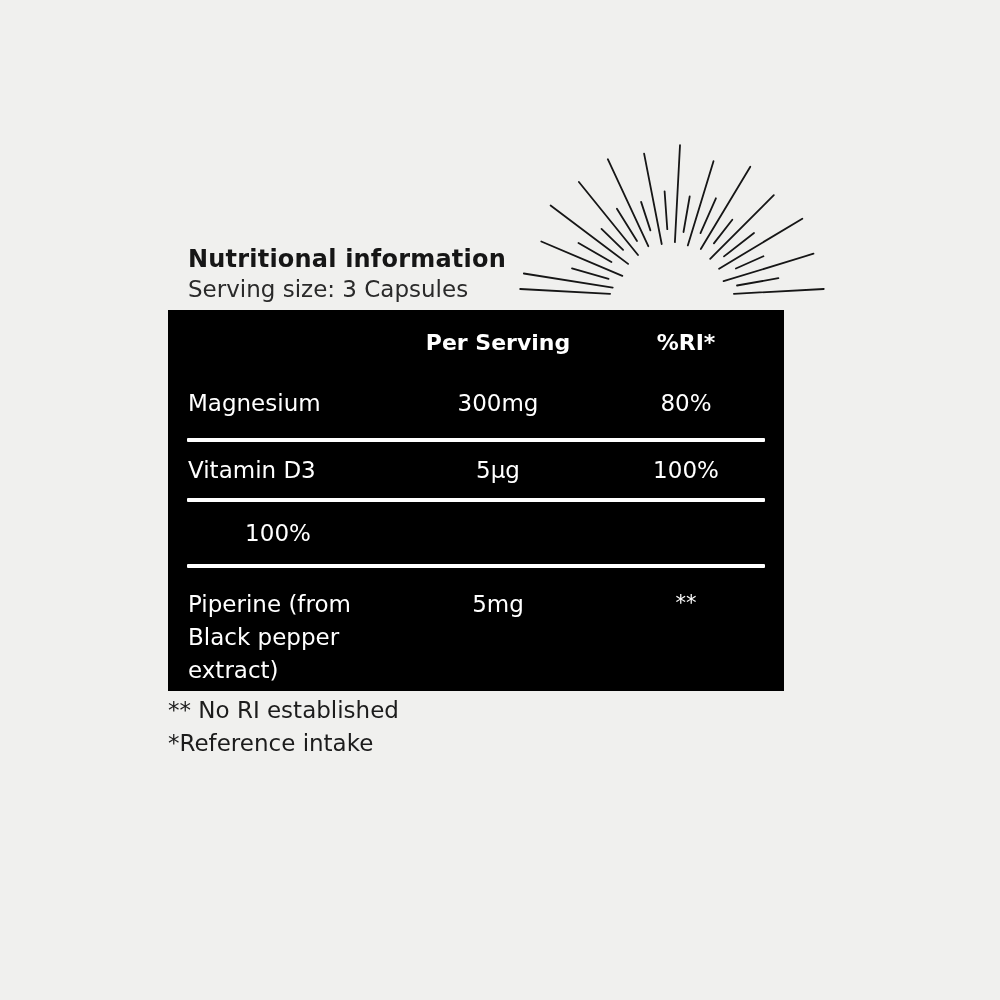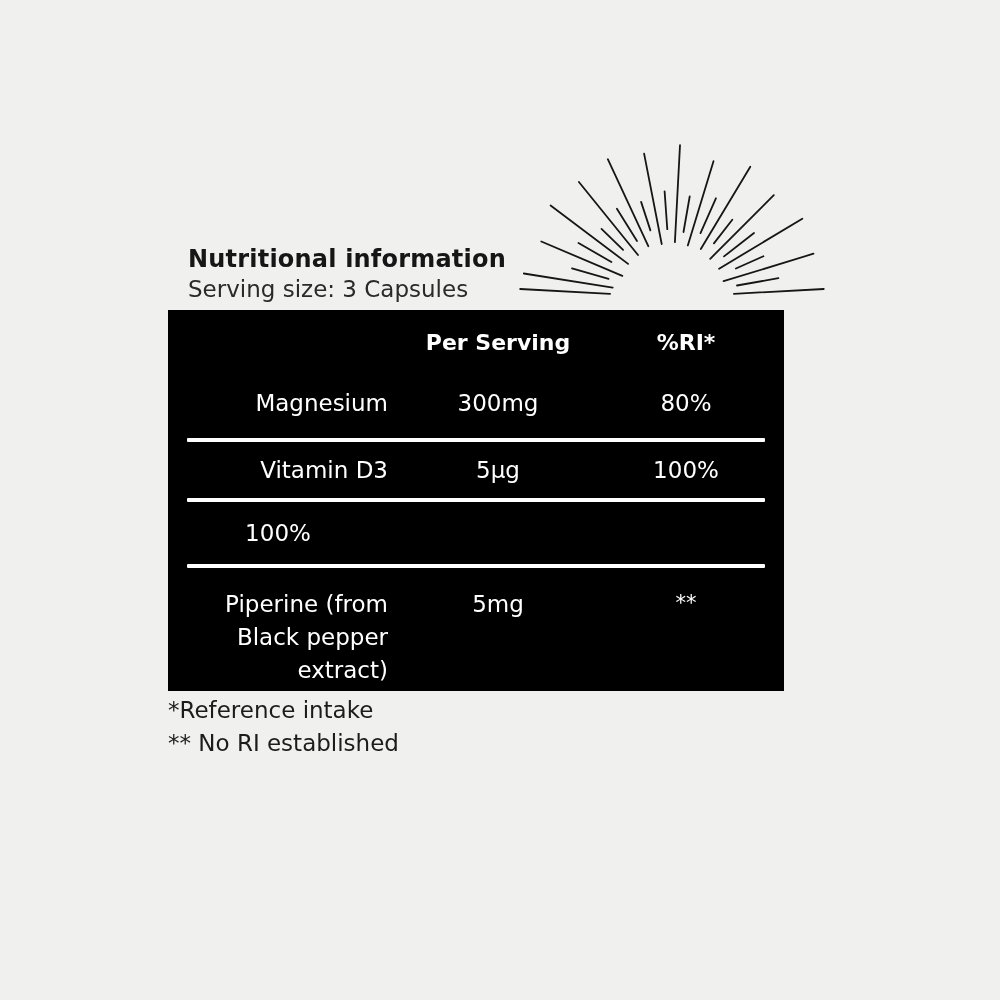--- a/index.html
+++ b/index.html
@@ -44,21 +44,21 @@
     color: #ffffff;
     width: 616px;
     height: 381px;
     overflow: hidden;
   }
   .t-row {
     display: grid;
     grid-template-columns: 220px 220px 156px 1fr;
     align-items: center;
   }
-  .t-row .c1 { padding-left: 20px; text-align: right; }
+  .t-row .c1 { padding-left: 20px; text-align: left; }
   .t-row .c2 { text-align: center; }
   .t-row .c3 { text-align: center; }
   .t-head { height: 58px; font-weight: bold; font-size: 22px; padding-top: 6px; }
   .t-body-row { font-size: 23px; font-weight: 400; }
   .row-1 { height: 70px; }
   .row-2 { height: 56px; }
   .row-3 { height: 62px; }
   .row-4 { height: 123px; align-items: start; padding-top: 20px; line-height: 1.43; }
   .row-4 .c3 { font-size: 21px; }
   .divider {
@@ -140,17 +140,17 @@
 
     <div class="t-row t-body-row row-4">
       <div class="c1">Piperine (from Black pepper extract)</div>
       <div class="c2">5mg</div>
       <div class="c3">**</div>
     </div>
 
   </div>
 
   <div class="footnotes">
+    <div>** No RI established</div>
     <div>*Reference intake</div>
-    <div>** No RI established</div>
   </div>
 
 </div>
 
 </body></html>

